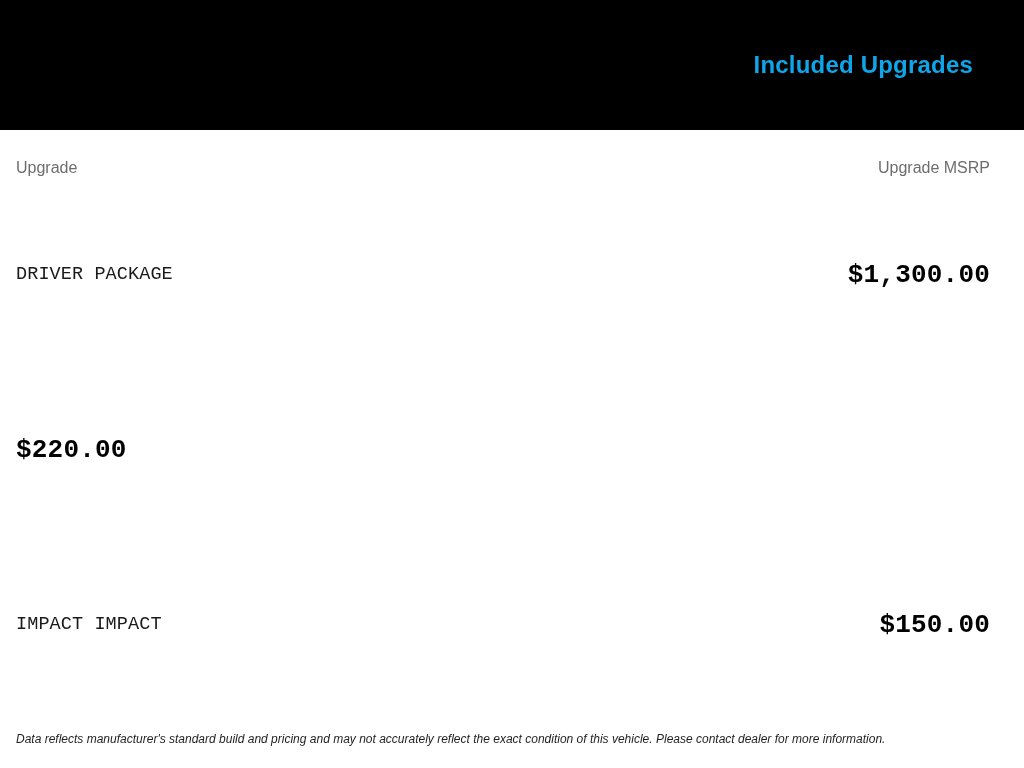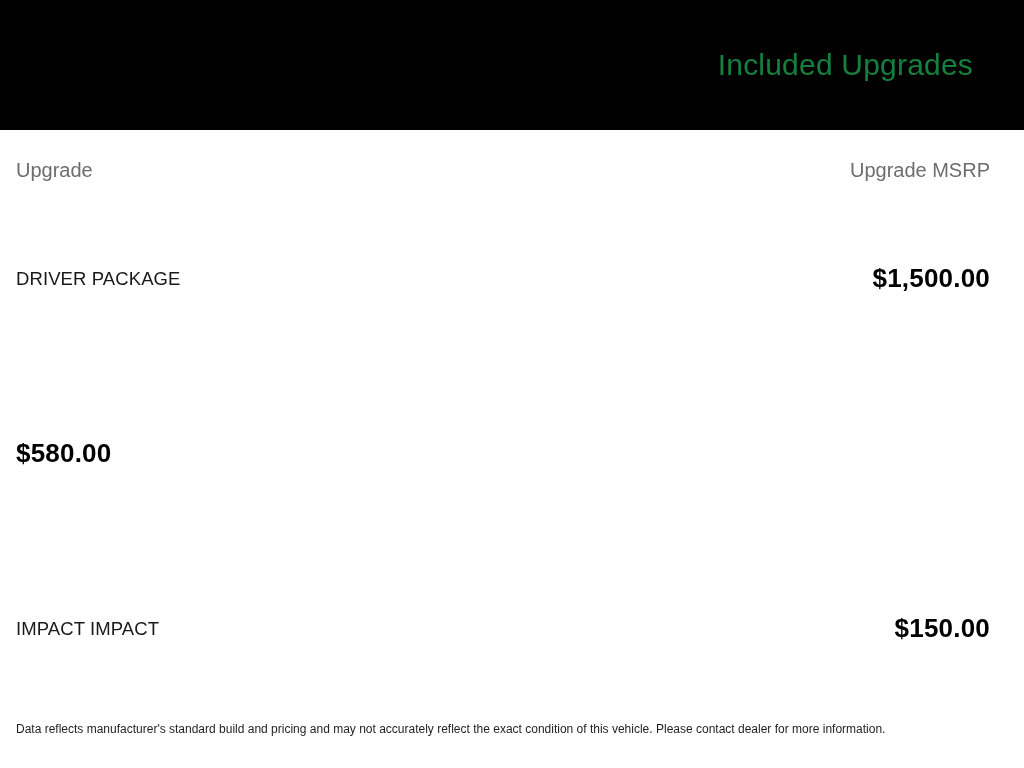--- a/index.html
+++ b/index.html
@@ -12,60 +12,62 @@
   }
   .header-band {
     height: 130px;
     background: #000000;
     display: flex;
     align-items: center;
     justify-content: flex-end;
     padding-right: 51px;
   }
   .page-title {
-    color: #15803d;
-    font-size: 30px;
-    font-weight: 400;
+    color: #0ea5e9;
+    font-size: 24px;
+    font-weight: 700;
     letter-spacing: 0.2px;
   }
   .content {
     padding: 0 34px 0 16px;
   }
   .col-heads {
     display: flex;
     justify-content: space-between;
     align-items: baseline;
     margin-top: 30px;
-    font-size: 20px;
+    font-size: 16px;
     line-height: 1;
     color: #6d6d6d;
   }
   .rows {
     margin-top: 11px;
   }
   .upgrade-row {
     height: 175px;
     display: flex;
     align-items: center;
     justify-content: space-between;
+    font-family: Liberation Mono, monospace;
   }
   .upgrade-name {
     font-size: 18.5px;
     color: #1a1a1a;
     letter-spacing: 0.1px;
   }
   .upgrade-price {
     font-size: 26px;
     font-weight: 700;
     color: #000000;
     letter-spacing: 0.2px;
   }
   .disclaimer {
-    margin-top: 6px;
+    margin-top: 20px;
     font-size: 12px;
+    font-style: italic;
     color: #1f1f1f;
     line-height: 1.2;
     white-space: nowrap;
   }
 </style>
 </head>
 <body>
 
 <div>
 
@@ -77,25 +79,25 @@
 
     <div class="col-heads">
       <span>Upgrade</span>
       <span>Upgrade MSRP</span>
     </div>
 
     <div class="rows">
 
       <div class="upgrade-row">
         <span class="upgrade-name">DRIVER PACKAGE</span>
-        <span class="upgrade-price">$1,500.00</span>
+        <span class="upgrade-price">$1,300.00</span>
       </div>
 
       <div class="upgrade-row">
-        <span class="upgrade-price">$580.00</span>
+        <span class="upgrade-price">$220.00</span>
       </div>
 
       <div class="upgrade-row">
         <span class="upgrade-name">IMPACT IMPACT</span>
         <span class="upgrade-price">$150.00</span>
       </div>
 
     </div>
 
     <div class="disclaimer">Data reflects manufacturer's standard build and pricing and may not accurately reflect the exact condition of this vehicle. Please contact dealer for more information.</div>

